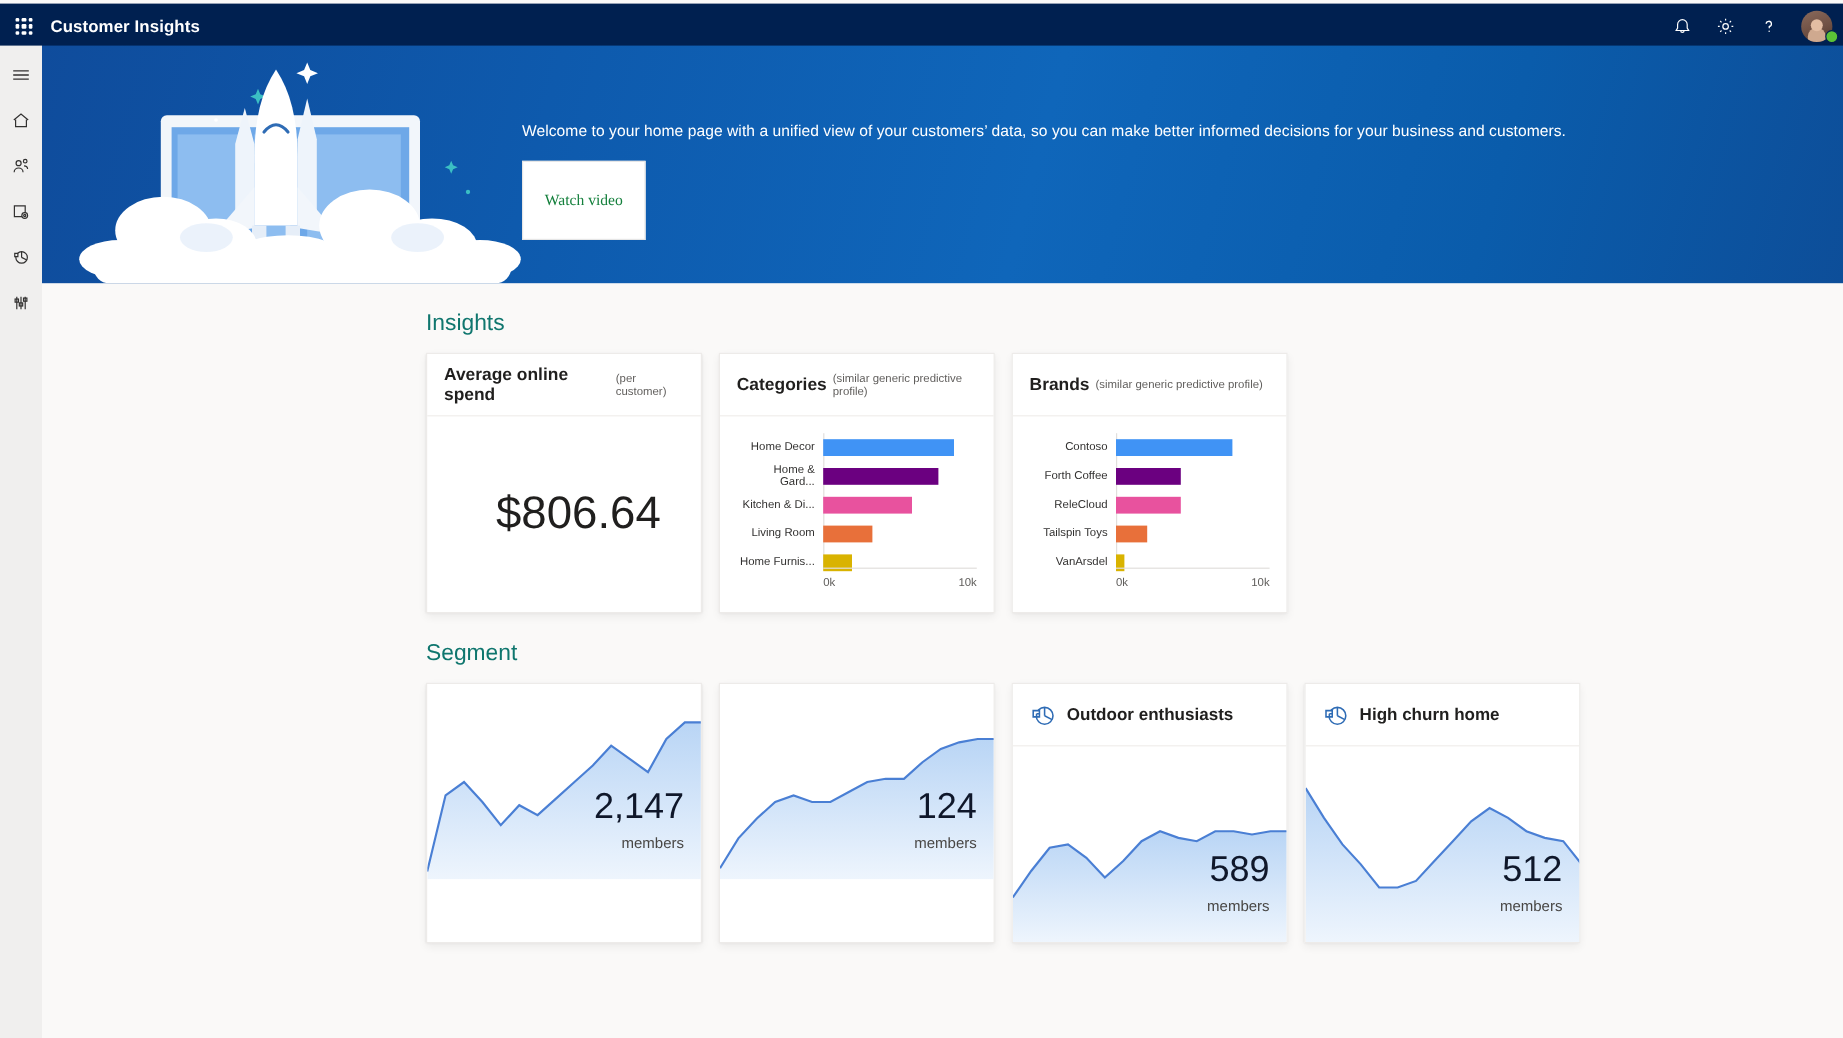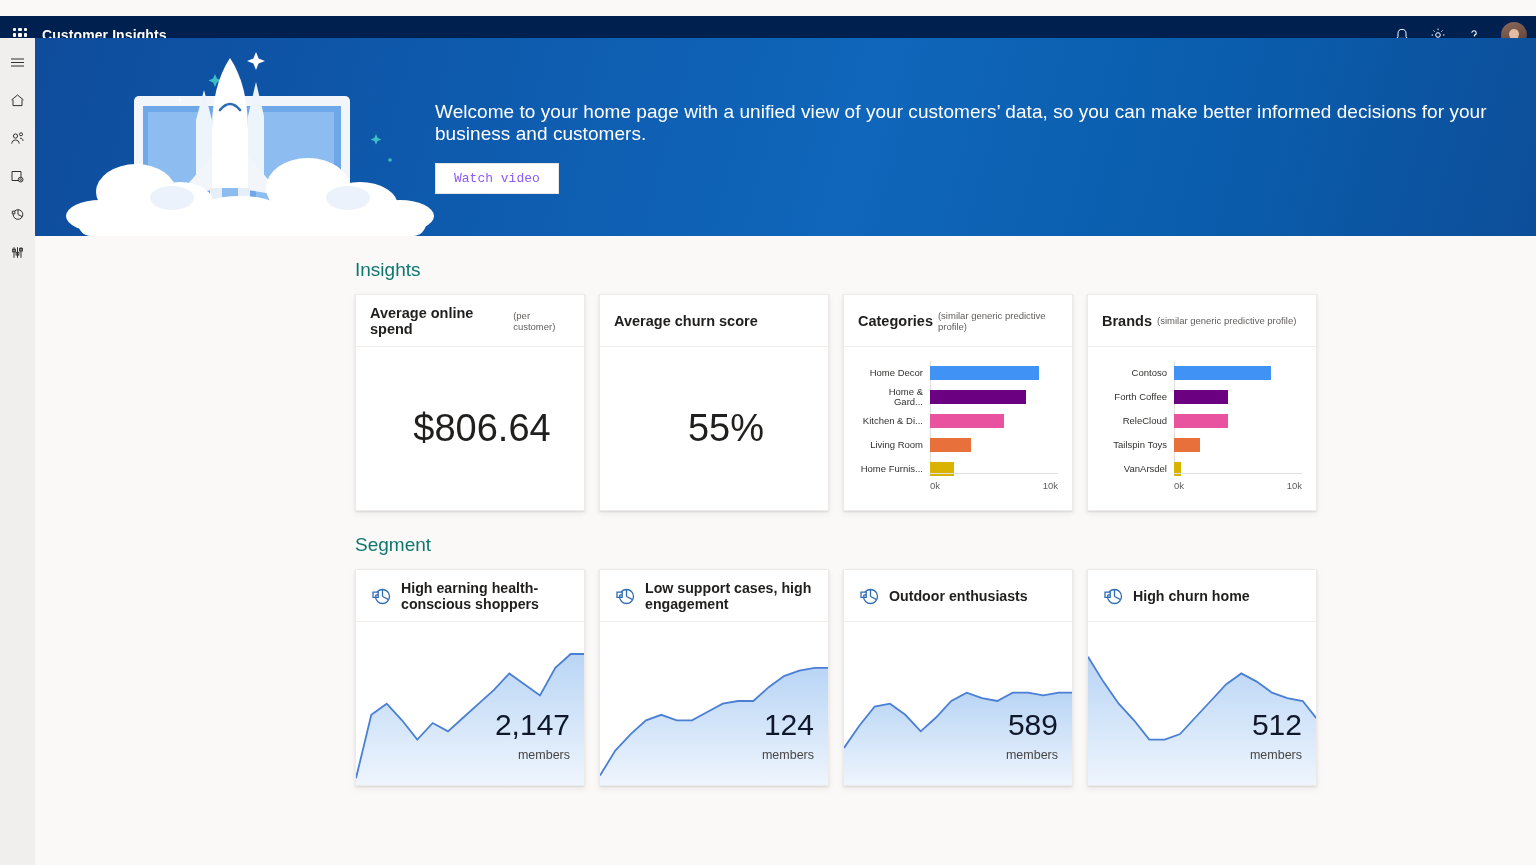--- a/index.html
+++ b/index.html
@@ -6,21 +6,21 @@
   html, body {
     width: 1536px; height: 865px;
     font-family: "Liberation Sans", sans-serif;
     background: #faf9f8;
     overflow: hidden;
   }
   .app { position: relative; width: 1536px; height: 865px; }
 
   
   .topbar {
-    position: absolute; top: 16px; left: 0; width: 1536px; height: 38px;
+    position: absolute; top: 3px; left: 0; width: 1536px; height: 38px;
     background: #002050; display: flex; align-items: center;
   }
   .waffle {
     width: 40px; height: 38px; display: flex; align-items: center;
     justify-content: center; cursor: pointer;
   }
   .waffle-grid {
     width: 14px; height: 14px; display: grid;
     grid-template-columns: repeat(3, 1fr); grid-template-rows: repeat(3, 1fr);
     gap: 2px;
@@ -78,26 +78,26 @@
     position: absolute; left: 35px; top: 38px; width: 1501px; height: 198px;
     background: linear-gradient(105deg,#0f4c9c 0%, #0e5aad 28%, #0f66ba 55%, #0a5cab 80%, #0d4e99 100%);
     overflow: hidden;
   }
   .hero-art { position: absolute; left: 25px; top: 0; width: 380px; height: 198px; }
   .hero-text { position: absolute; left: 400px; top: 52px; width: 1060px; }
   .hero-greeting {
     color: #ffffff; font-size: 27px; font-weight: 400; letter-spacing: .1px;
   }
   .hero-sub {
-    color: #ffffff; font-size: 19px; margin-top: 11px; letter-spacing: .05px;
+    color: #ffffff; font-size: 13px; margin-top: 11px; letter-spacing: .05px;
   }
   .watch-btn {
-    margin-top: 18px; display: inline-block; background: #ffffff; color: #8b5cf6;
-    border: 1px solid #e6e6e6; font-size: 13px; padding: 7px 18px;
-    cursor: pointer; font-family: Liberation Mono, monospace;
+    margin-top: 18px; display: inline-block; background: #ffffff; color: #15803d;
+    border: 1px solid #e6e6e6; font-size: 13px; padding: 24px 18px;
+    cursor: pointer; font-family: Liberation Serif, serif;
   }
 
   
   .content { position: absolute; left: 35px; top: 236px; width: 1501px; }
   .section-title {
     font-size: 19px; color: #0f766e; font-weight: 400;
     margin-left: 320px; margin-top: 23px; margin-bottom: 13px;
   }
   .cards-row { display: flex; gap: 14px; margin-left: 320px; }
   .card {
@@ -324,29 +324,20 @@
       <div class="card">
         <div class="card-head">
           <span class="card-title">Average online spend</span>
           <span class="card-note">(per customer)</span>
         </div>
         <div class="kpi-body">
           <span class="kpi-value">$806.64</span>
         </div>
       </div>
 
-      <div class="card">
-        <div class="card-head">
-          <span class="card-title">Average churn score</span>
-          <span class="card-note"></span>
-        </div>
-        <div class="kpi-body">
-          <span class="kpi-value">55%</span>
-        </div>
-      </div>
 
       <div class="card">
         <div class="card-head">
           <span class="card-title">Categories</span>
           <span class="card-note">(similar generic predictive profile)</span>
         </div>
         <div class="chart-body">
           <div class="v-axis"></div>
           <div class="bar-rows">
               <div class="bar-row">
@@ -433,59 +424,37 @@
               <span>10k</span>
             </div>
         </div>
       </div>
     </div>
 
     <div class="section-title">Segment</div>
 
     <div class="cards-row" id="segment-row">
   <div class="card">
-    <div class="seg-head">
-      <span class="seg-icon">
-        <svg width="22" height="22" viewBox="0 0 22 22" fill="none" stroke="#2f6cb5" stroke-width="1.3">
-          <circle cx="12.5" cy="11.5" r="7"></circle>
-          <path d="M12.5 11.5V4.5M12.5 11.5l6.2 3.2"></path>
-          <path d="M3 7.2h5.2v5.2H3z" fill="#ffffff"></path>
-          <path d="M5.8 9.8 L8.2 9.8 M5.8 9.8 L5.8 12.4"></path>
-        </svg>
-      </span>
-      <span class="card-title-sm">High earning health-conscious shoppers</span>
-    </div>
     <div class="seg-body">
       <svg class="seg-spark" viewBox="0 0 230 150" preserveAspectRatio="none">
               <defs>
                 <linearGradient id="sg0" x1="0" y1="0" x2="0" y2="1">
                   <stop offset="0%" stop-color="#b9d5f5"></stop>
                   <stop offset="100%" stop-color="#eef5fd"></stop>
                 </linearGradient>
               </defs>
               <polygon points="0,150 0.0,143.2 15.3,79.8 30.7,68.7 46.0,85.3 61.3,104.6 76.7,88.0 92.0,96.3 107.3,82.5 122.7,68.7 138.0,54.9 153.3,38.4 168.7,49.4 184.0,60.4 199.3,32.8 214.7,19.0 230.0,19.0 230,150" fill="url(#sg0)"></polygon>
               <polyline points="0.0,143.2 15.3,79.8 30.7,68.7 46.0,85.3 61.3,104.6 76.7,88.0 92.0,96.3 107.3,82.5 122.7,68.7 138.0,54.9 153.3,38.4 168.7,49.4 184.0,60.4 199.3,32.8 214.7,19.0 230.0,19.0" fill="none" stroke="#4a7fd4" stroke-width="1.8"></polyline>
             </svg>
       <div class="seg-count">2,147</div>
       <div class="seg-members">members</div>
     </div>
   </div>
 
   <div class="card">
-    <div class="seg-head">
-      <span class="seg-icon">
-        <svg width="22" height="22" viewBox="0 0 22 22" fill="none" stroke="#2f6cb5" stroke-width="1.3">
-          <circle cx="12.5" cy="11.5" r="7"></circle>
-          <path d="M12.5 11.5V4.5M12.5 11.5l6.2 3.2"></path>
-          <path d="M3 7.2h5.2v5.2H3z" fill="#ffffff"></path>
-          <path d="M5.8 9.8 L8.2 9.8 M5.8 9.8 L5.8 12.4"></path>
-        </svg>
-      </span>
-      <span class="card-title-sm">Low support cases, high engagement</span>
-    </div>
     <div class="seg-body">
       <svg class="seg-spark" viewBox="0 0 230 150" preserveAspectRatio="none">
               <defs>
                 <linearGradient id="sg1" x1="0" y1="0" x2="0" y2="1">
                   <stop offset="0%" stop-color="#b9d5f5"></stop>
                   <stop offset="100%" stop-color="#eef5fd"></stop>
                 </linearGradient>
               </defs>
               <polygon points="0,150 0.0,140.5 15.3,115.6 30.7,99.1 46.0,85.3 61.3,79.8 76.7,85.3 92.0,85.3 107.3,77.0 122.7,68.7 138.0,66.0 153.3,66.0 168.7,52.2 184.0,41.1 199.3,35.6 214.7,32.8 230.0,32.8 230,150" fill="url(#sg1)"></polygon>
               <polyline points="0.0,140.5 15.3,115.6 30.7,99.1 46.0,85.3 61.3,79.8 76.7,85.3 92.0,85.3 107.3,77.0 122.7,68.7 138.0,66.0 153.3,66.0 168.7,52.2 184.0,41.1 199.3,35.6 214.7,32.8 230.0,32.8" fill="none" stroke="#4a7fd4" stroke-width="1.8"></polyline>

